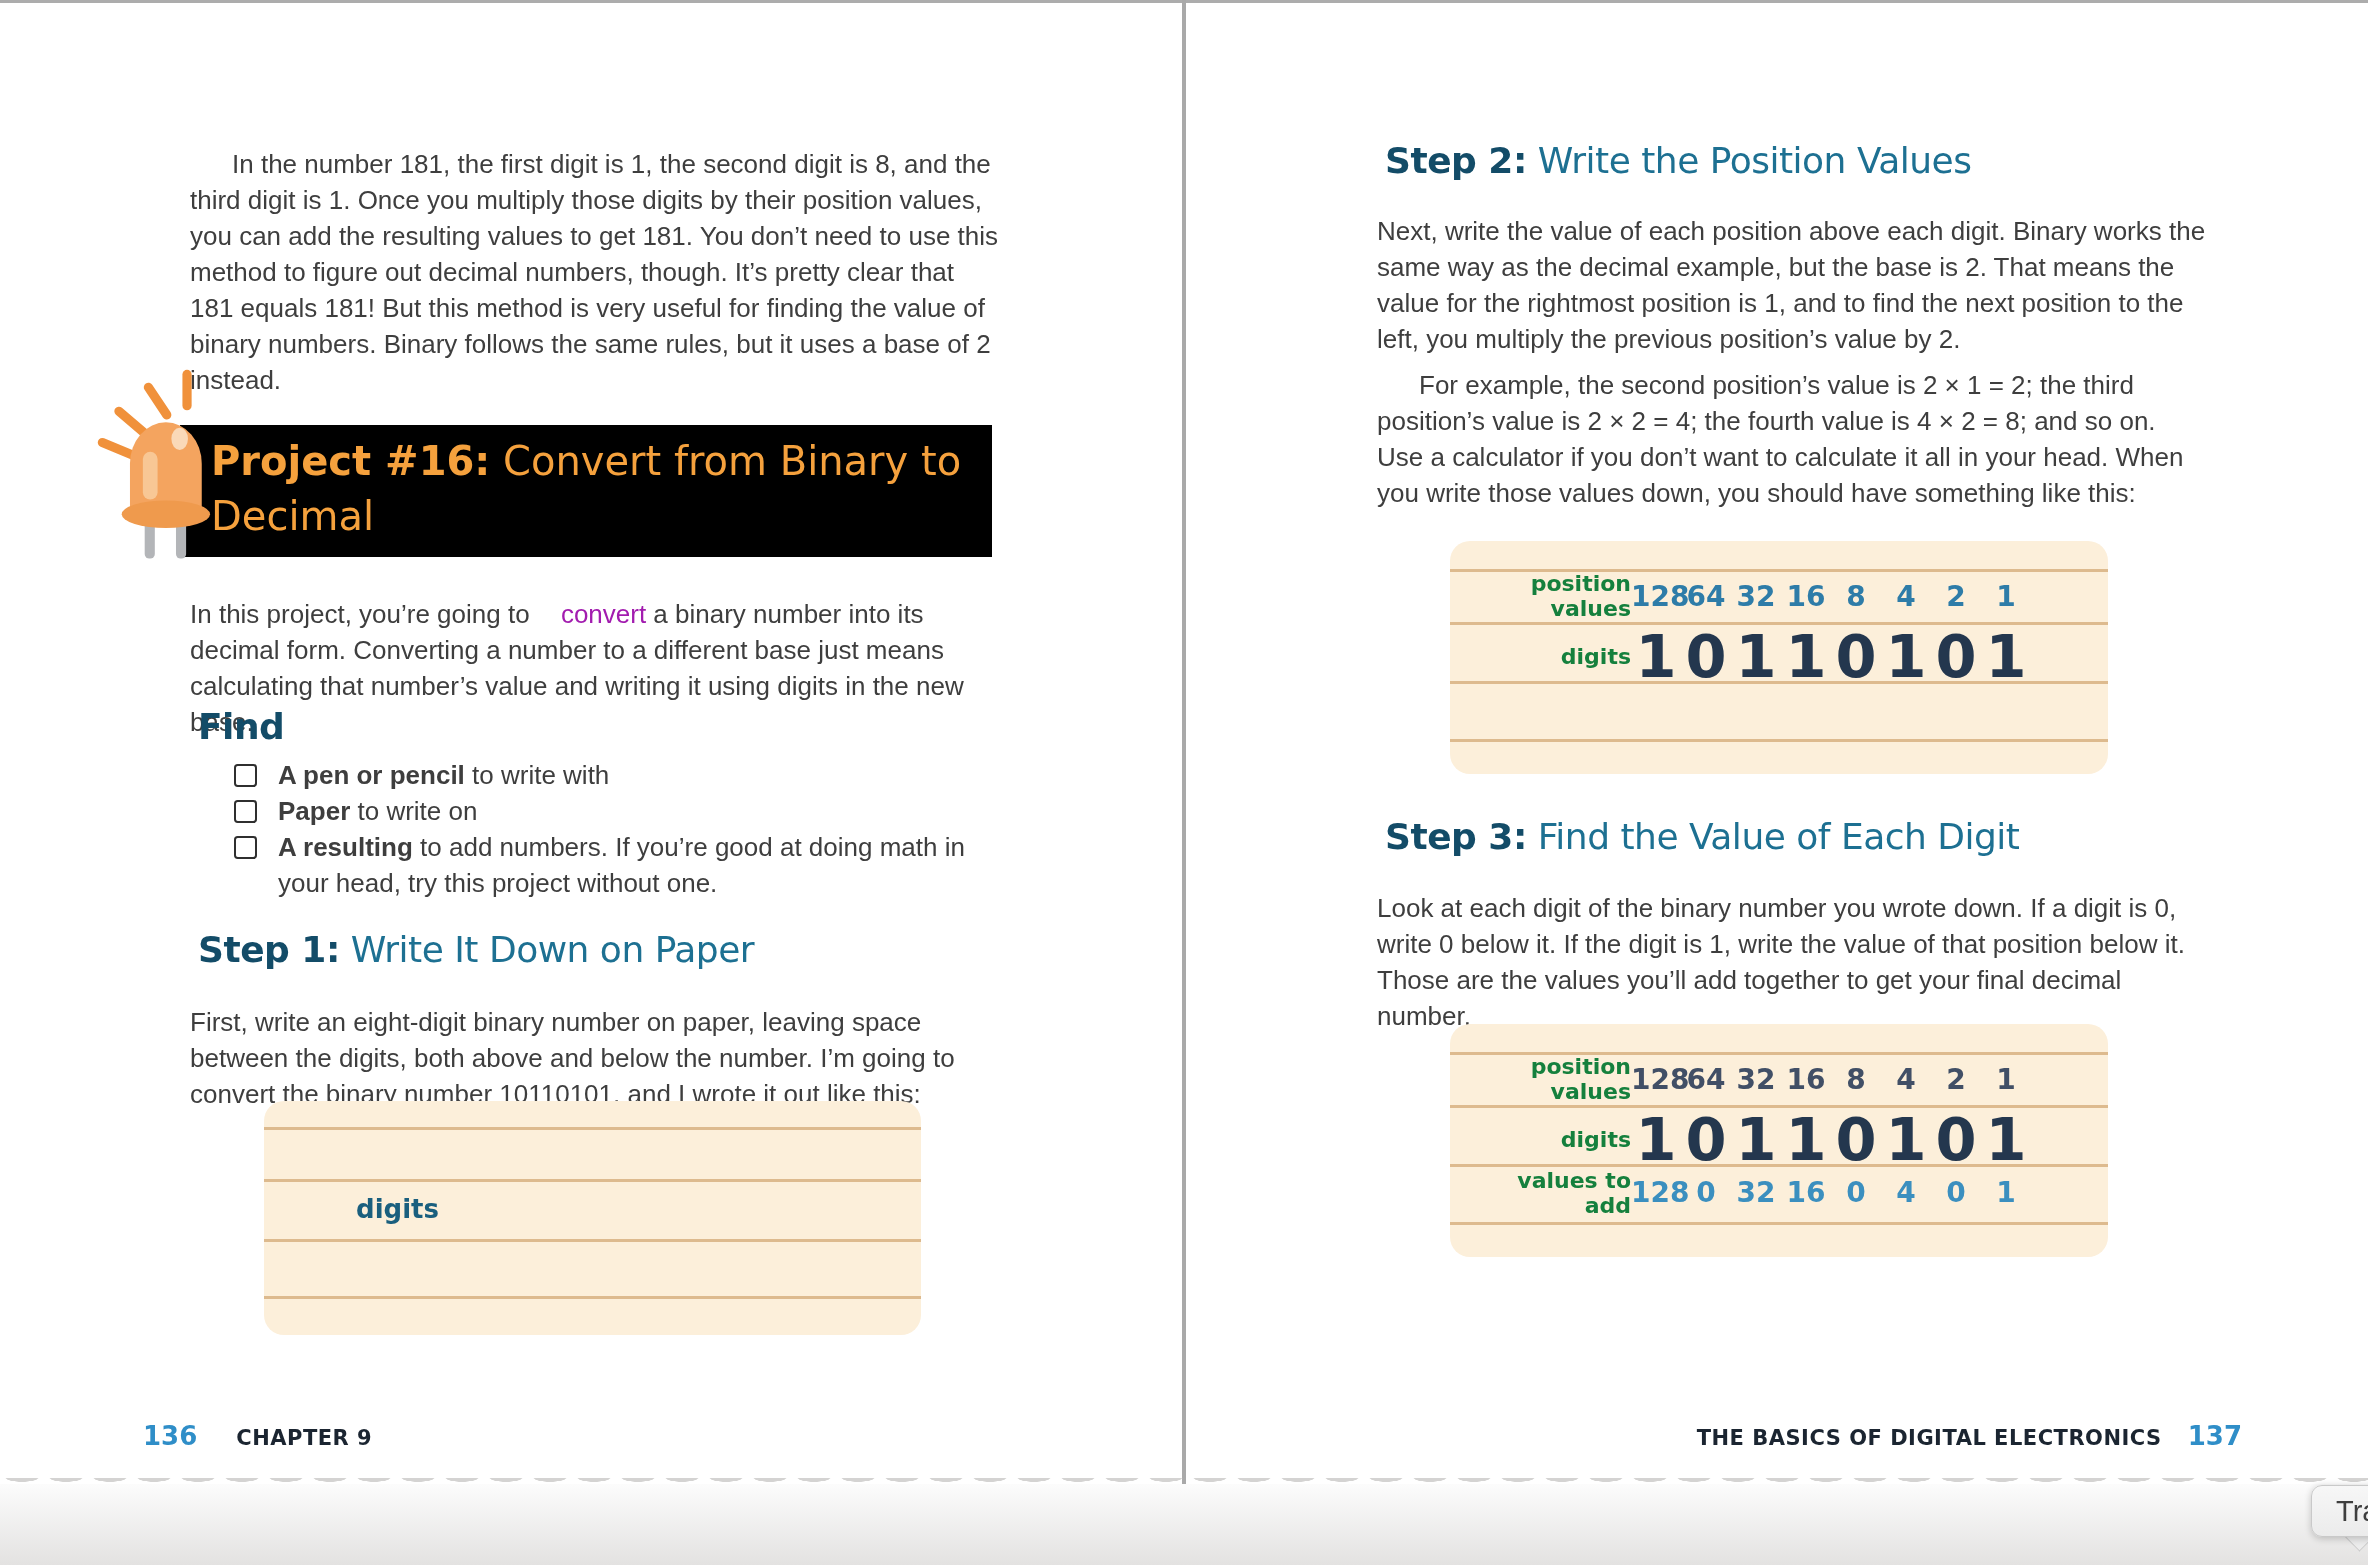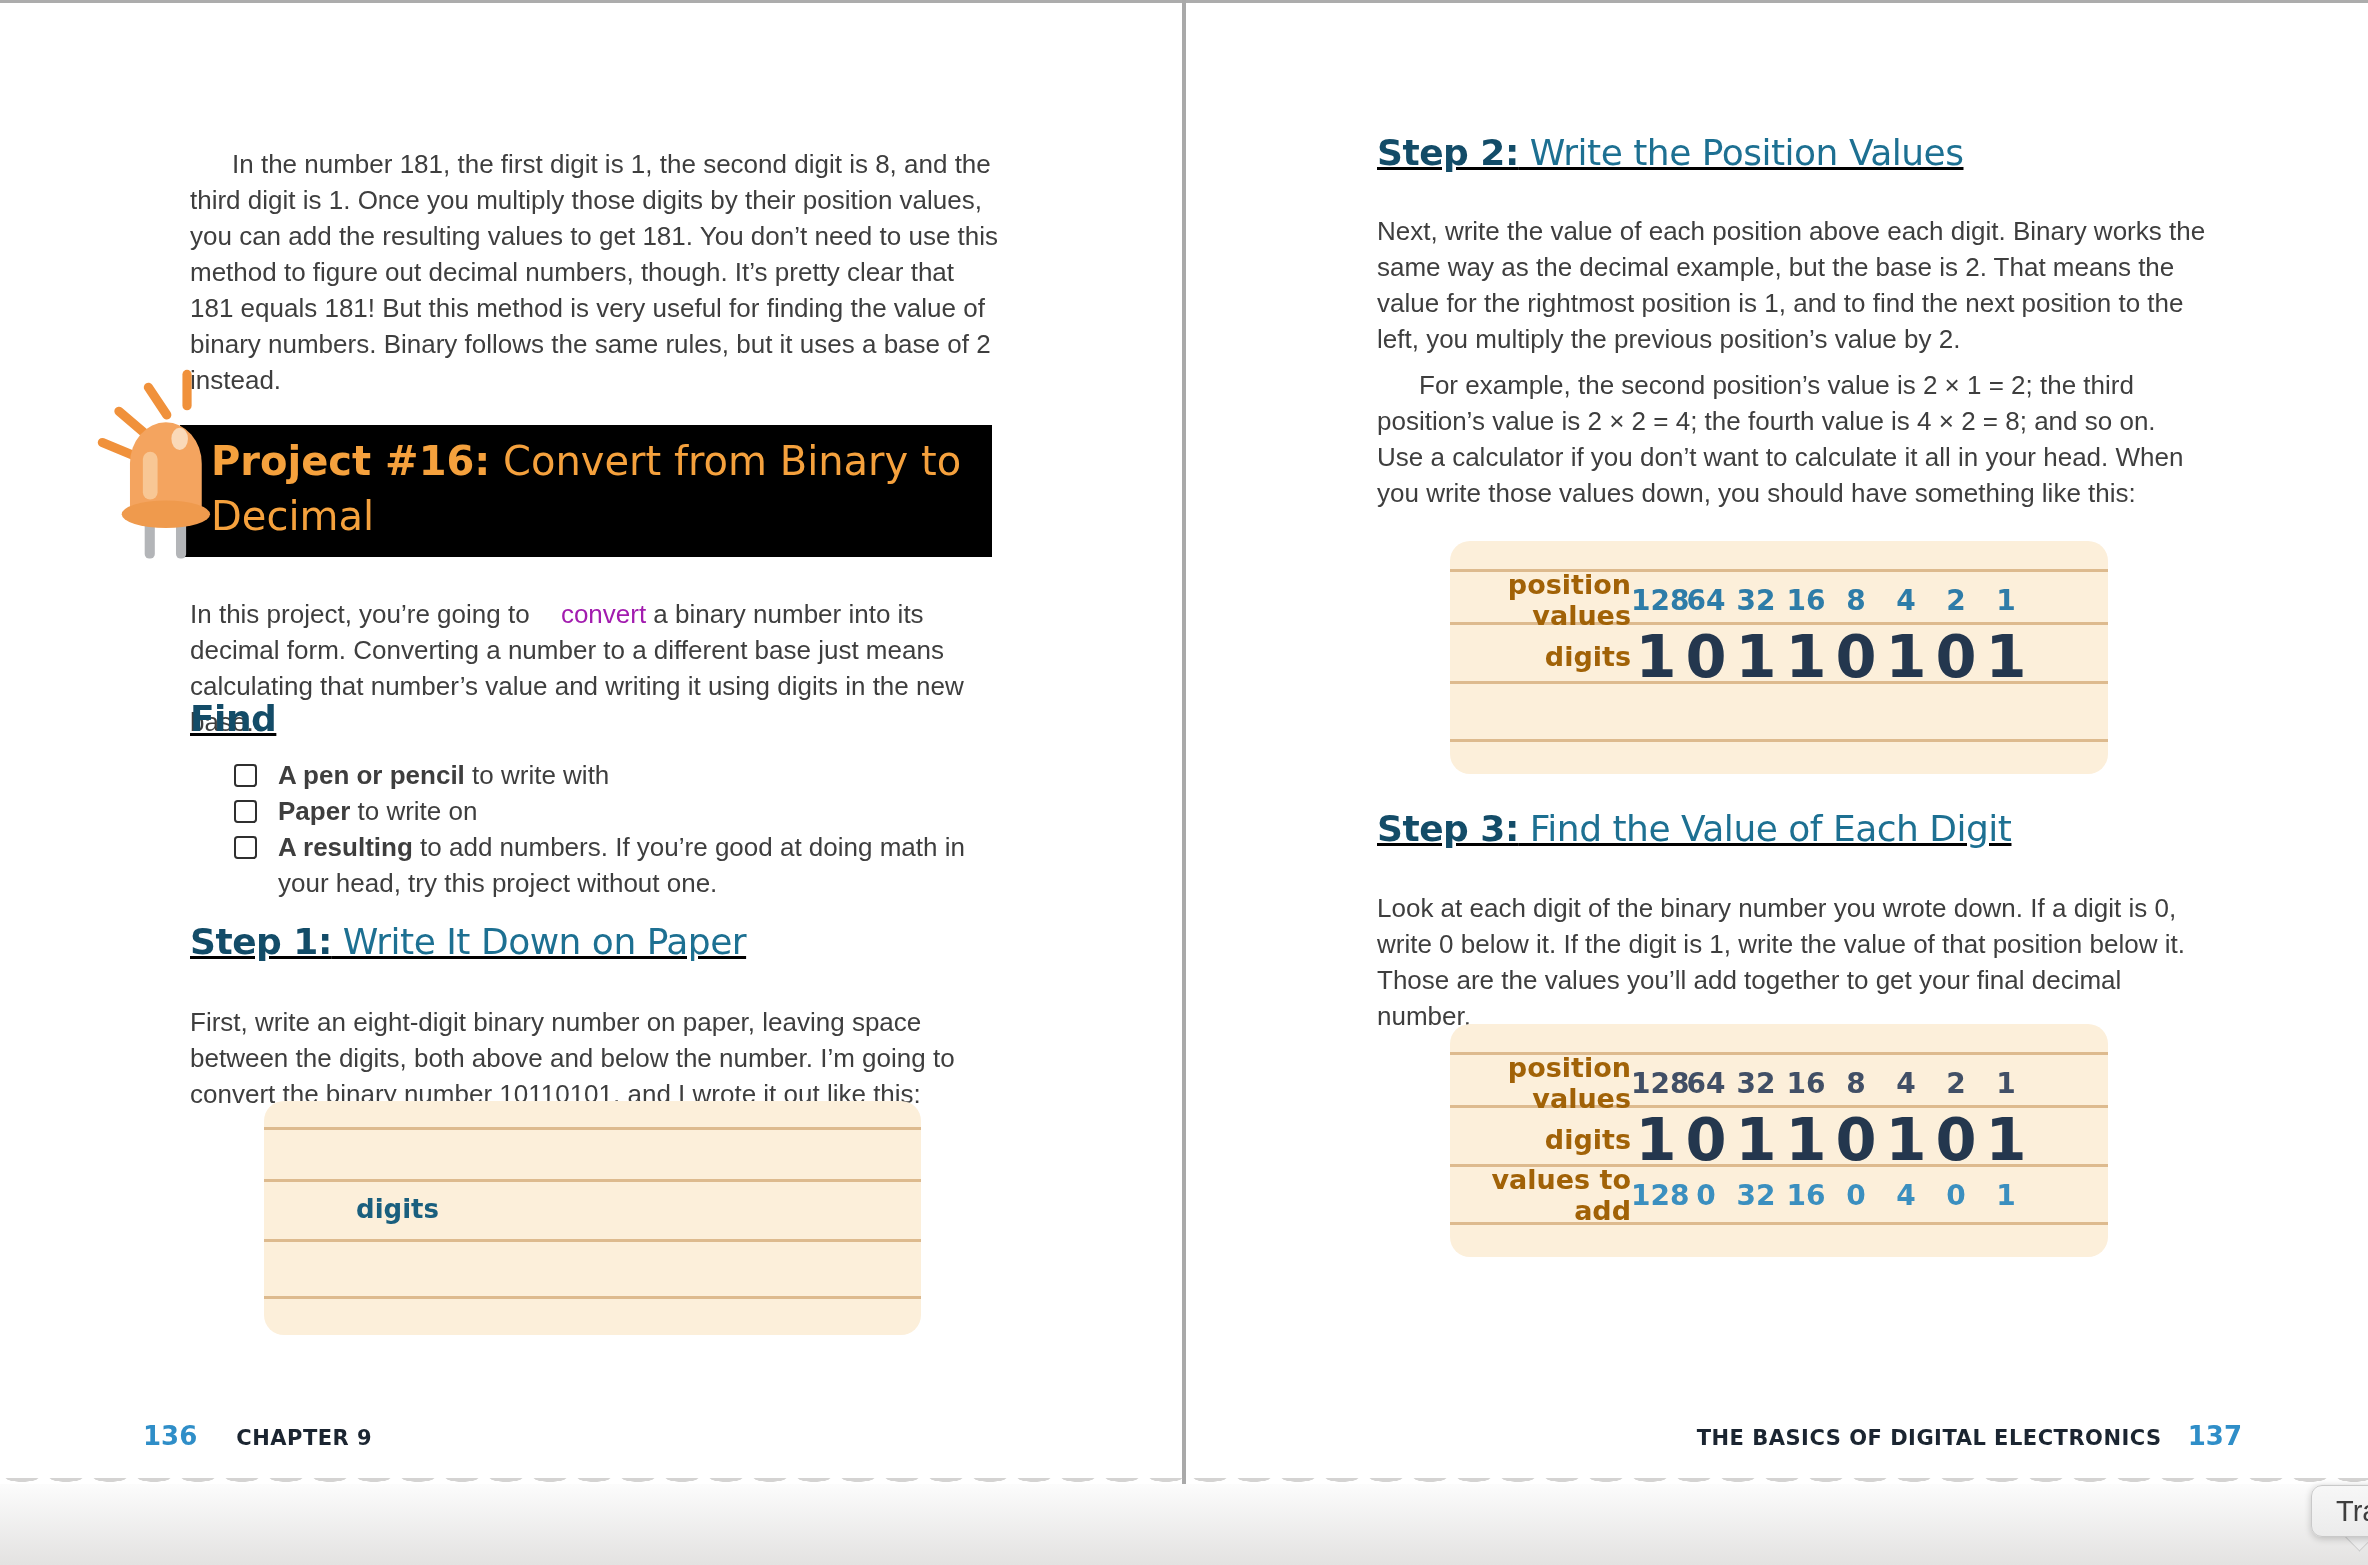--- a/index.html
+++ b/index.html
@@ -7,21 +7,21 @@
           font-family:"Liberation Sans",sans-serif;}
   .top-rule{position:absolute;left:0;top:0;width:2368px;height:2.8px;background:#acacac;}
   .divider{position:absolute;left:1182px;top:0;width:3.7px;height:1484px;background:#a9a9a9;}
 
   
   .para{position:absolute;font-size:26px;line-height:36px;color:#3e3e3e;}
   .indent{text-indent:42px;}
   .link{color:#a21caf;cursor:pointer;text-decoration:none;margin-left:24px;}
 
   
-  .step-h{position:absolute;font-family:"DejaVu Sans",sans-serif;font-size:36px;margin:0;letter-spacing:-0.5px;text-decoration:underline;}
+  .step-h{position:absolute;font-family:"DejaVu Sans",sans-serif;font-size:36px;margin:8px;letter-spacing:-0.5px;}
   .step-b{font-weight:bold;color:#134c68;}
   .step-l{font-weight:500;color:#1d7092;}
 
   
   .banner{position:absolute;left:180px;top:425px;width:812px;height:132px;background:#000000;}
   .banner-text{position:absolute;left:31px;top:9.2px;width:757px;
                font-family:"DejaVu Sans",sans-serif;font-size:40px;line-height:55px;color:#f5a13d;}
   .banner-b{font-weight:bold;}
   .led{position:absolute;left:95px;top:367px;}
 
@@ -33,21 +33,21 @@
 
   
   .paper{position:absolute;background:#fcefda;border-radius:20px;}
   .rule{position:absolute;left:0;width:100%;height:2.8px;background:#ddba8e;}
   .prow{position:absolute;left:0;width:100%;display:flex;align-items:center;}
   .plabel{flex:0 0 175px;text-align:right;font-family:"DejaVu Sans",sans-serif;font-weight:bold;
           font-size:26px;color:#1a5f7e;}
   .bigblue{margin-left:24px;font-family:"DejaVu Sans",sans-serif;font-weight:bold;font-size:59px;
            letter-spacing:11px;color:#2f74a8;white-space:nowrap;}
   .trow{position:absolute;left:0;display:grid;grid-template-columns:181px repeat(8,50px);align-items:center;}
-  .tlabel{text-align:right;font-family:"DejaVu Sans",sans-serif;font-weight:bold;font-size:27px;color:#a16207;padding-right:0;margin-left:18px;}
+  .tlabel{text-align:right;font-family:"DejaVu Sans",sans-serif;font-weight:bold;font-size:22px;color:#15803d;padding-right:0;margin-left:18px;}
   .tcell{text-align:center;font-family:"DejaVu Sans",sans-serif;font-weight:bold;}
   .posval{font-size:28px;color:#2e7ca8;}
   .posval-dark{font-size:28px;color:#414f66;}
   .bigdigit{font-size:59px;color:#24374e;}
   .addval{font-size:28px;color:#3b8fbf;}
 
   
   .footer{position:absolute;display:flex;align-items:baseline;font-family:"DejaVu Sans",sans-serif;}
   .pagenum{font-size:26px;font-weight:bold;color:#2f8ec8;}
   .runhead{font-size:21px;font-weight:bold;color:#1b2531;letter-spacing:0.5px;}

